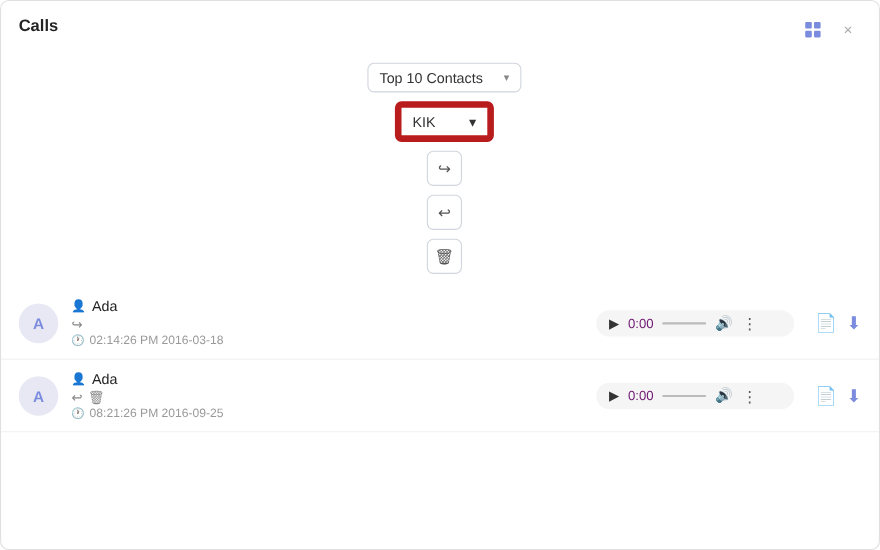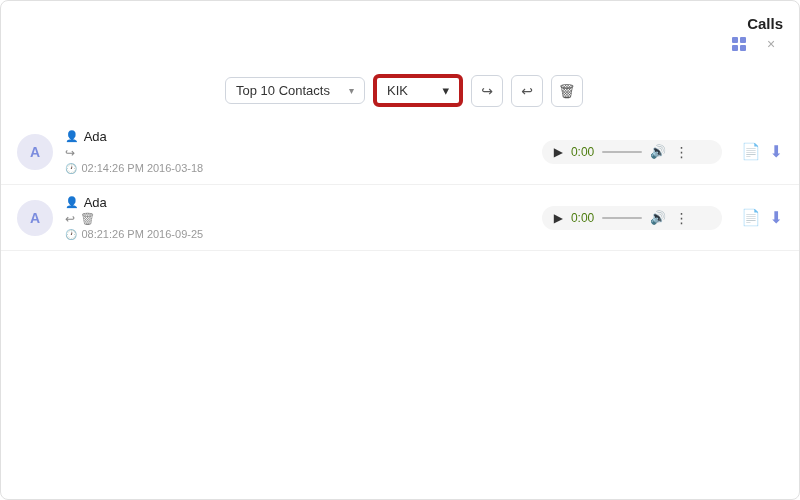--- a/index.html
+++ b/index.html
@@ -9,25 +9,24 @@
       width: 800px;
       height: 500px;
       overflow: hidden;
       border: 1px solid #e0e0e0;
       border-radius: 8px;
       position: relative;
     }
 
     .header {
       display: flex;
-      align-items: flex-end;
+      align-items: flex-start;
       justify-content: space-between;
       padding: 14px 16px 10px 16px;
       border-bottom: none;
-      flex-direction: column;
     }
 
     .header-title {
       font-size: 15px;
       font-weight: 600;
       color: #222;
     }
 
     .header-icons {
       display: flex;
@@ -60,20 +59,21 @@
       border-radius: 1px;
       display: block;
     }
 
     .toolbar {
       display: flex;
       align-items: center;
       justify-content: center;
       gap: 8px;
       padding: 8px 8px 12px 16px;
+      flex-direction: column;
     }
 
     .dropdown {
       display: flex;
       align-items: center;
       justify-content: space-between;
       border: 1px solid #d0d5dd;
       border-radius: 6px;
       padding: 5px 10px;
       font-size: 13px;
@@ -86,21 +86,21 @@
     .dropdown .chevron {
       font-size: 10px;
       color: #888;
       margin-left: 8px;
     }
 
     .select-dropdown {
       display: flex;
       align-items: center;
       justify-content: space-between;
-      border: 4px solid #b91c1c;
+      border: 6px solid #b91c1c;
       border-radius: 6px;
       padding: 5px 10px;
       font-size: 13px;
       color: #333;
       background: #fff;
       cursor: pointer;
       min-width: 90px;
     }
 
     .toolbar-action-btn {
@@ -207,21 +207,21 @@
       border: none;
       cursor: pointer;
       color: #333;
       font-size: 12px;
       display: flex;
       align-items: center;
     }
 
     .time-display {
       font-size: 12px;
-      color: #4d7c0f;
+      color: #701a75;
       font-variant-numeric: tabular-nums;
     }
 
     .progress-bar {
       width: 40px;
       height: 2px;
       background: #bbb;
       border-radius: 2px;
     }
 

